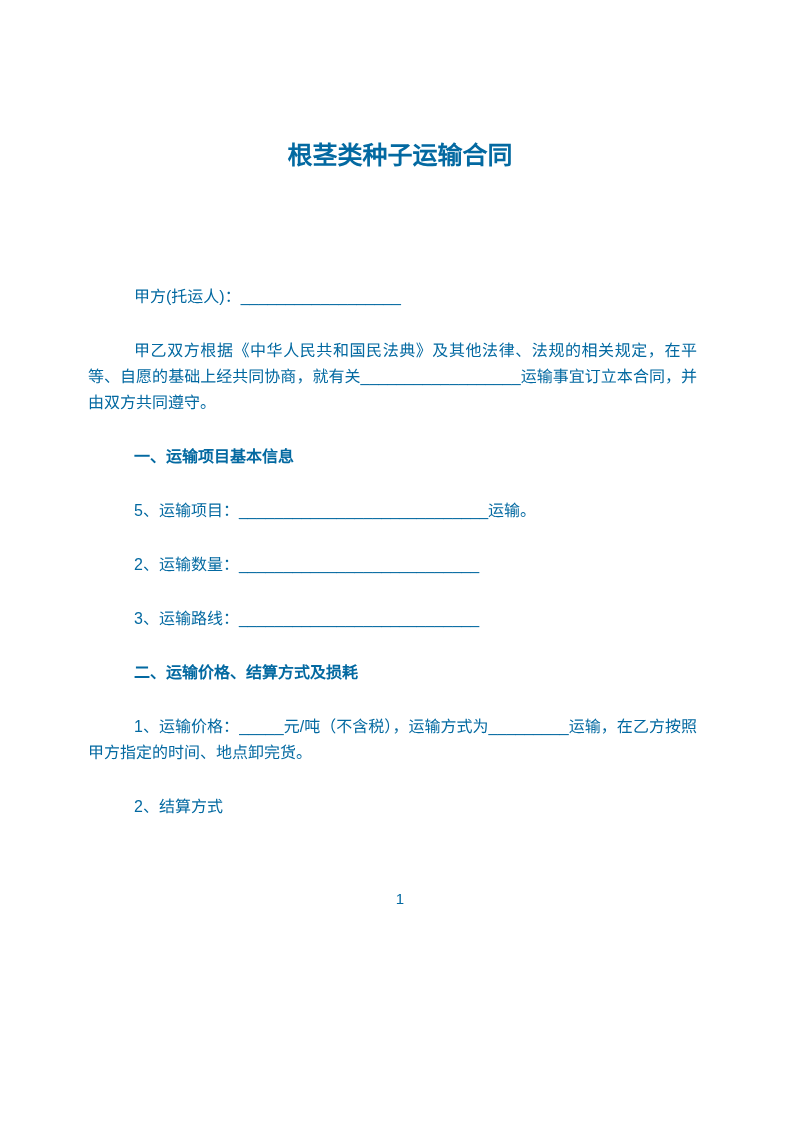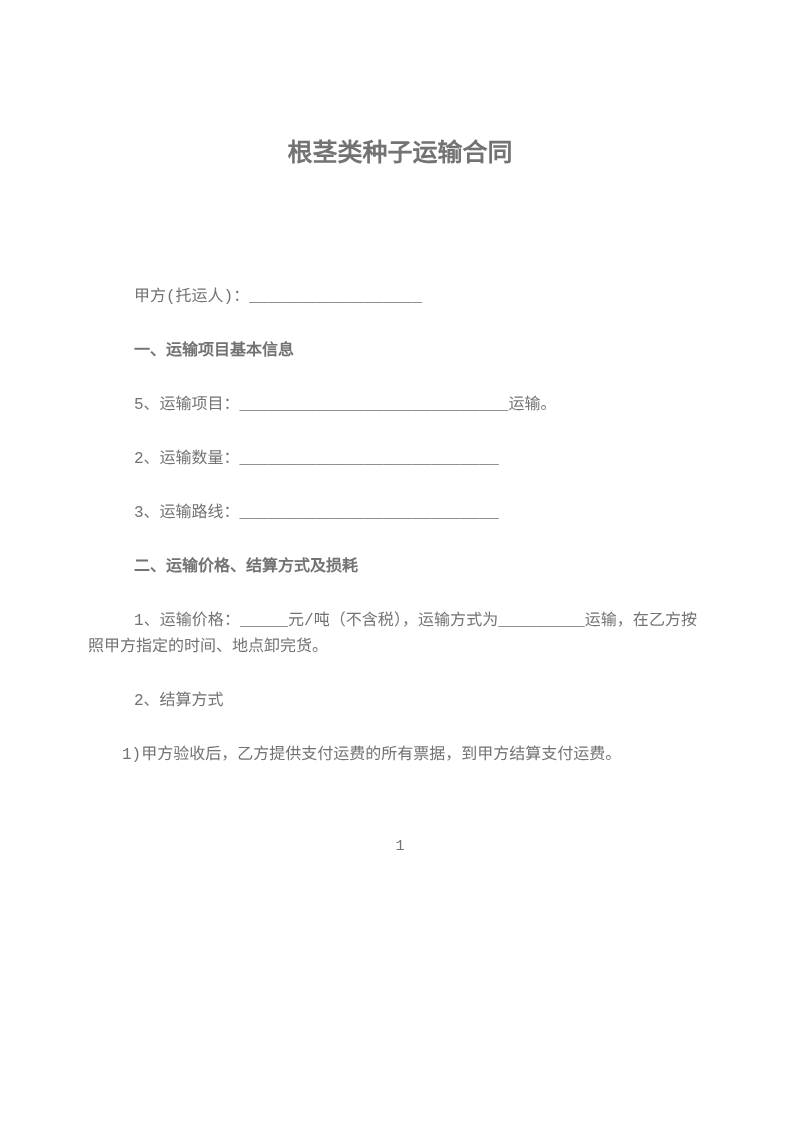--- a/index.html
+++ b/index.html
@@ -7,22 +7,22 @@
     padding: 0;
     background: #ffffff;
   }
   .page {
     position: relative;
     width: 793px;
     height: 1122px;
     box-sizing: border-box;
     padding: 138px 81px 0 88px;
     background: #ffffff;
-    color: #737373;
-    font-family: Liberation Mono, monospace;
+    color: #0369a1;
+    font-family: Liberation Sans, sans-serif;
     font-size: 16px;
     line-height: 26px;
     overflow: hidden;
   }
   .doc-title {
     margin: 0;
     font-size: 25px;
     line-height: 34px;
     font-weight: bold;
     text-align: center;
@@ -54,33 +54,33 @@
 </head>
 <body>
 
 <div class="page">
 
   <div class="doc-title">根茎类种子运输合同</div>
 
   <p class="party-a indent">甲方(托运人)：__________________</p>
 
 
+  <p class="indent">甲乙双方根据《中华人民共和国民法典》及其他法律、法规的相关规定，在平等、自愿的基础上经共同协商，就有关__________________运输事宜订立本合同，并由双方共同遵守。</p>
 
   <p class="indent heading">一、运输项目基本信息</p>
 
   <p class="indent">5、运输项目：____________________________运输。</p>
 
   <p class="indent">2、运输数量：___________________________</p>
 
   <p class="indent">3、运输路线：___________________________</p>
 
 
   <p class="indent heading">二、运输价格、结算方式及损耗</p>
 
   <p class="indent">1、运输价格：_____元/吨（不含税），运输方式为_________运输，在乙方按照甲方指定的时间、地点卸完货。</p>
 
   <p class="indent">2、结算方式</p>
 
-  <p class="indent-sm">1)甲方验收后，乙方提供支付运费的所有票据，到甲方结算支付运费。</p>
 
   <div class="page-number">1</div>
 
 </div>
 
 </body></html>

